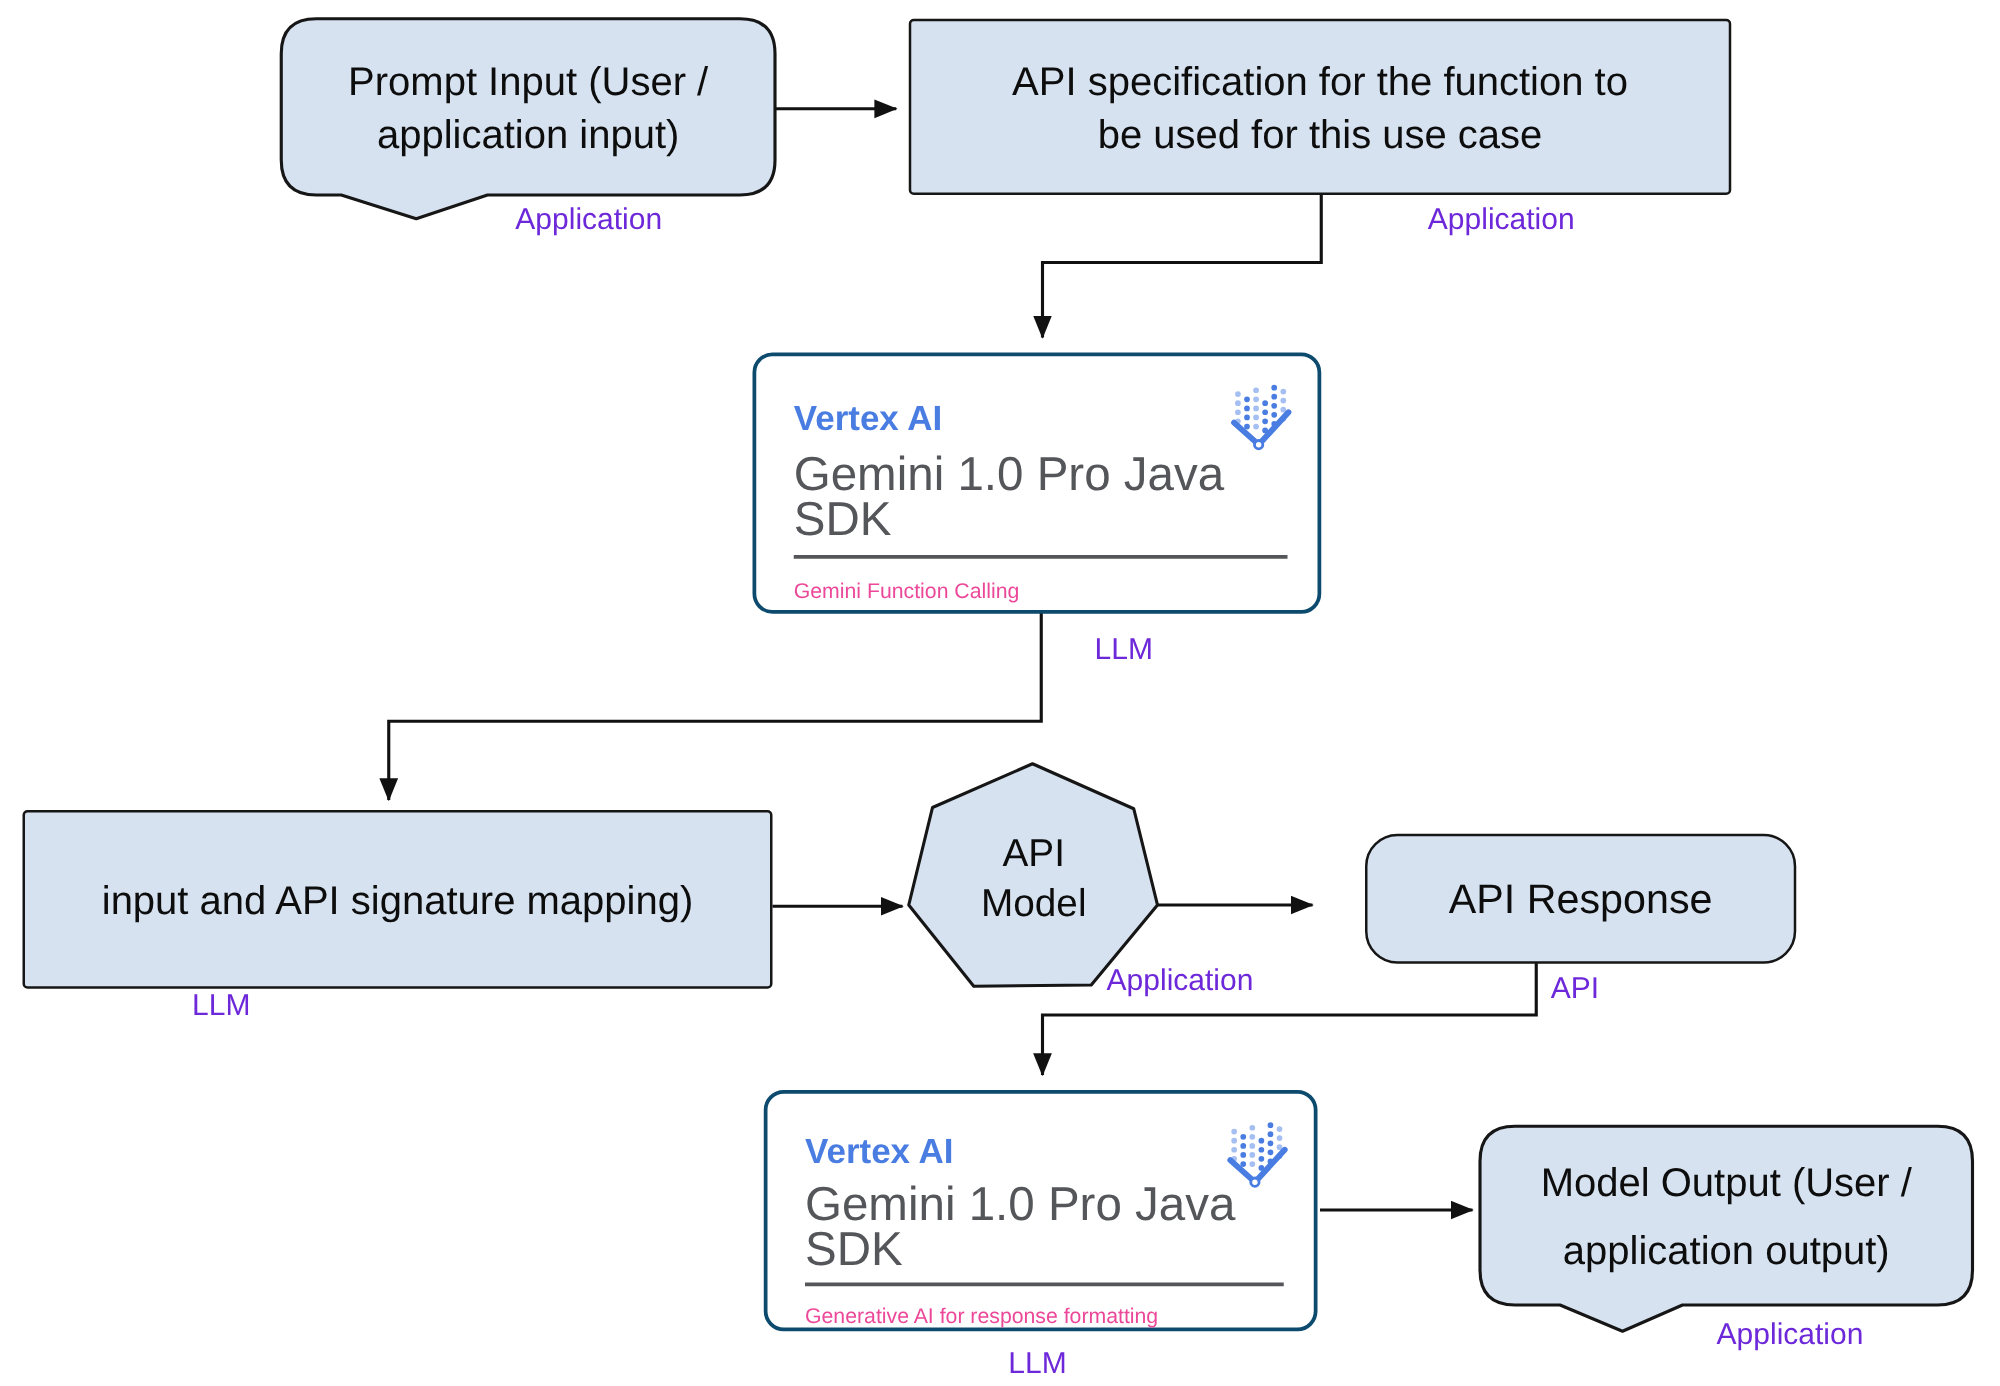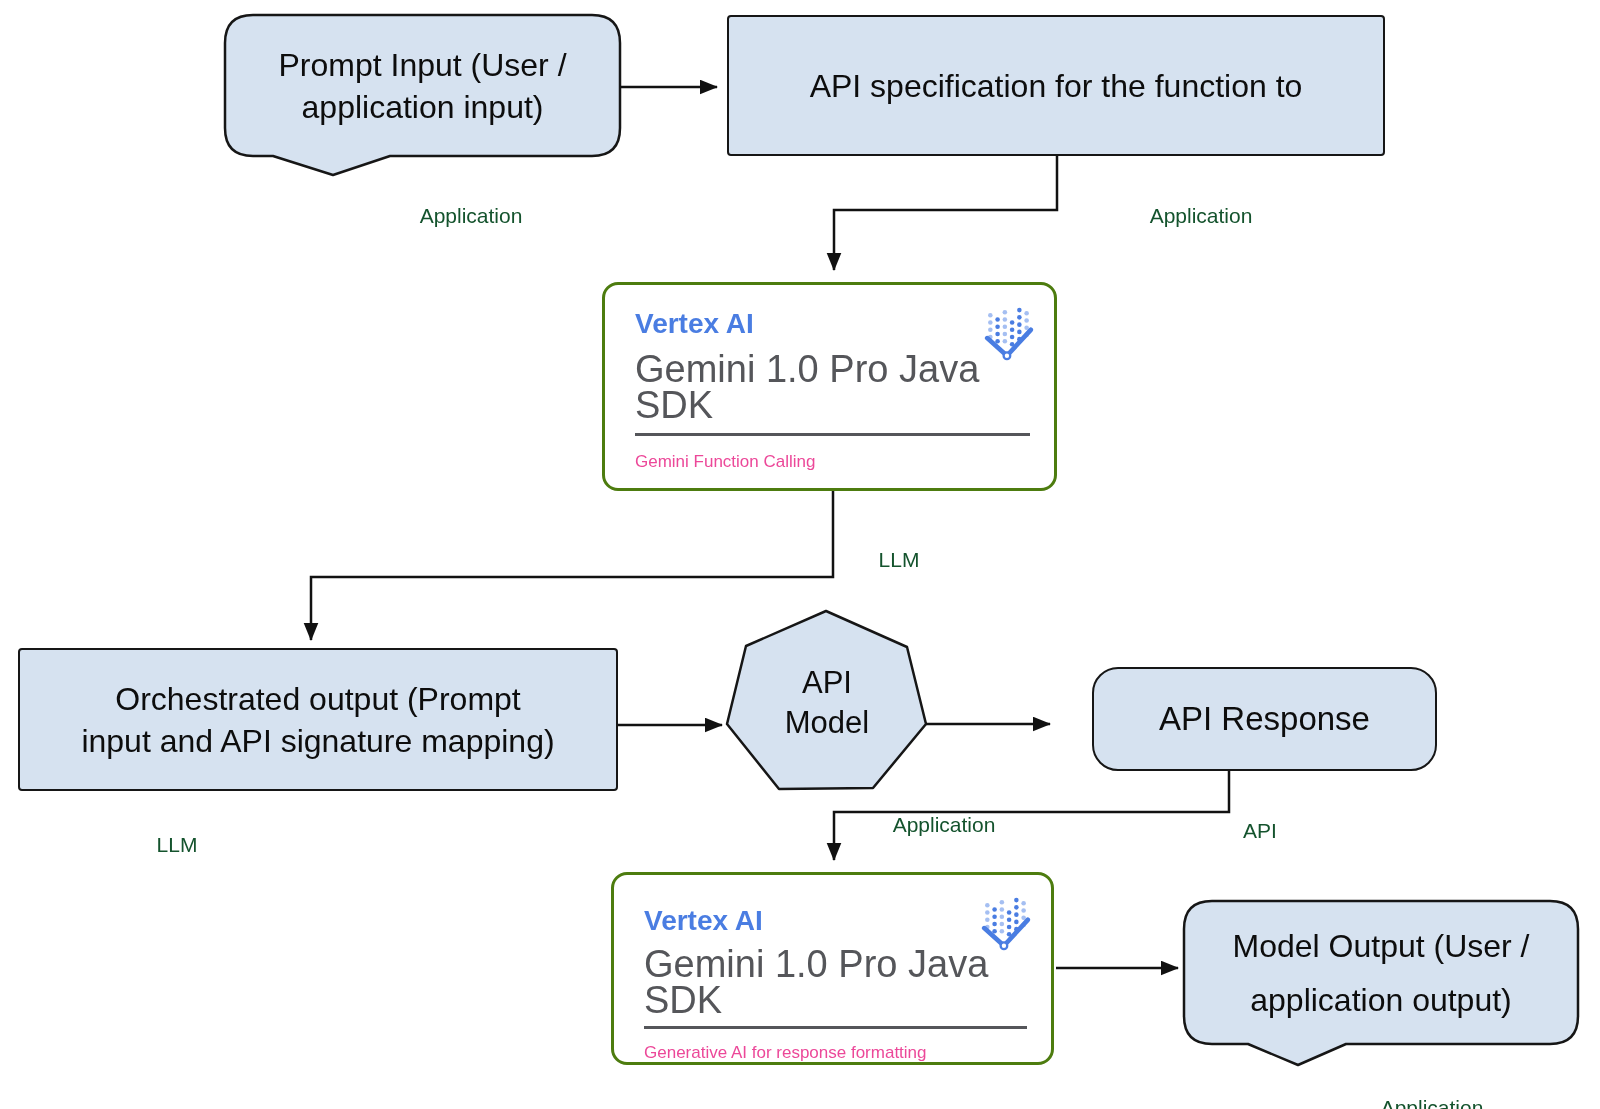--- a/index.html
+++ b/index.html
@@ -17,27 +17,27 @@
   }
   
   .overlay{
     position:absolute;display:flex;flex-direction:column;align-items:center;justify-content:center;
     text-align:center;font-size:32px;line-height:42px;color:#0d0d0d;pointer-events:none;
   }
   .overlay span{display:block;}
   .node span{display:block;}
   .tag{
     position:absolute;transform:translateX(-50%);white-space:nowrap;
-    font-size:21px;line-height:24px;color:#14532d;margin-top:40px;
+    font-size:24px;line-height:24px;color:#6d28d9;
   }
   
   .card{
     position:absolute;box-sizing:border-box;background:#ffffff;
-    border:3px solid #4d7c0f;border-radius:16px;
-    padding:23px 24px 0 30px;
+    border:3px solid #0c4a6e;border-radius:16px;
+    padding:34px 24px 0 30px;
   }
   .card .title{font-size:28px;font-weight:600;color:#4a7de2;line-height:32px;margin:0 0 11px 0;}
   .card .sdk{font-size:38px;color:#55565a;line-height:36px;margin:0 0 10px 0;}
   .card .rule{height:3px;background:#55565a;border:none;margin:0 0 13px 0;width:100%;}
   .card .cap{font-size:17px;color:#ec4899;line-height:26px;margin:0;}
   .card .badge{position:absolute;top:22px;right:20px;width:50px;height:56px;}
 </style>
 </head>
 <body>
 
@@ -67,20 +67,21 @@
 
   <div class="overlay" style="left:225px;top:15px;width:395px;height:141px;">
     <span>Prompt Input (User /</span>
     <span>application input)</span>
   </div>
   <div class="tag" style="left:471px;top:164px;">Application</div>
 
   <div class="node" style="left:727px;top:15px;width:658px;height:141px;">
     <div>
       <span>API specification for the function to</span>
+      <span>be used for this use case</span>
     </div>
   </div>
   <div class="tag" style="left:1201px;top:164px;">Application</div>
 
   <div class="card" style="left:602px;top:282px;width:455px;height:209px;">
     <p class="title">Vertex AI</p>
     <p class="sdk">Gemini 1.0 Pro Java SDK</p>
     <hr class="rule">
     <p class="cap">Gemini Function Calling</p>
     <svg class="badge" viewBox="0 0 48 54">
@@ -115,21 +116,20 @@
           <circle cx="34" cy="31" r="2.2"></circle>
       </g>
       <path d="M 3 30 L 22 47 L 45 22" fill="none" stroke="#4a7de2" stroke-width="4.5" stroke-linecap="round" stroke-linejoin="round"></path>
       <circle cx="22" cy="47" r="3.2" fill="#ffffff" stroke="#4a7de2" stroke-width="2.2"></circle>
     </svg>
   </div>
   <div class="tag" style="left:899px;top:508px;">LLM</div>
 
   <div class="node" style="left:18px;top:648px;width:600px;height:143px;">
     <div>
-      <span>Orchestrated output (Prompt</span>
       <span>input and API signature mapping)</span>
     </div>
   </div>
   <div class="tag" style="left:177px;top:793px;">LLM</div>
 
   <div class="overlay" style="left:737px;top:650px;width:180px;height:105px;font-size:31px;line-height:40px;">
     <span>API</span>
     <span>Model</span>
   </div>
   <div class="tag" style="left:944px;top:773px;">Application</div>

